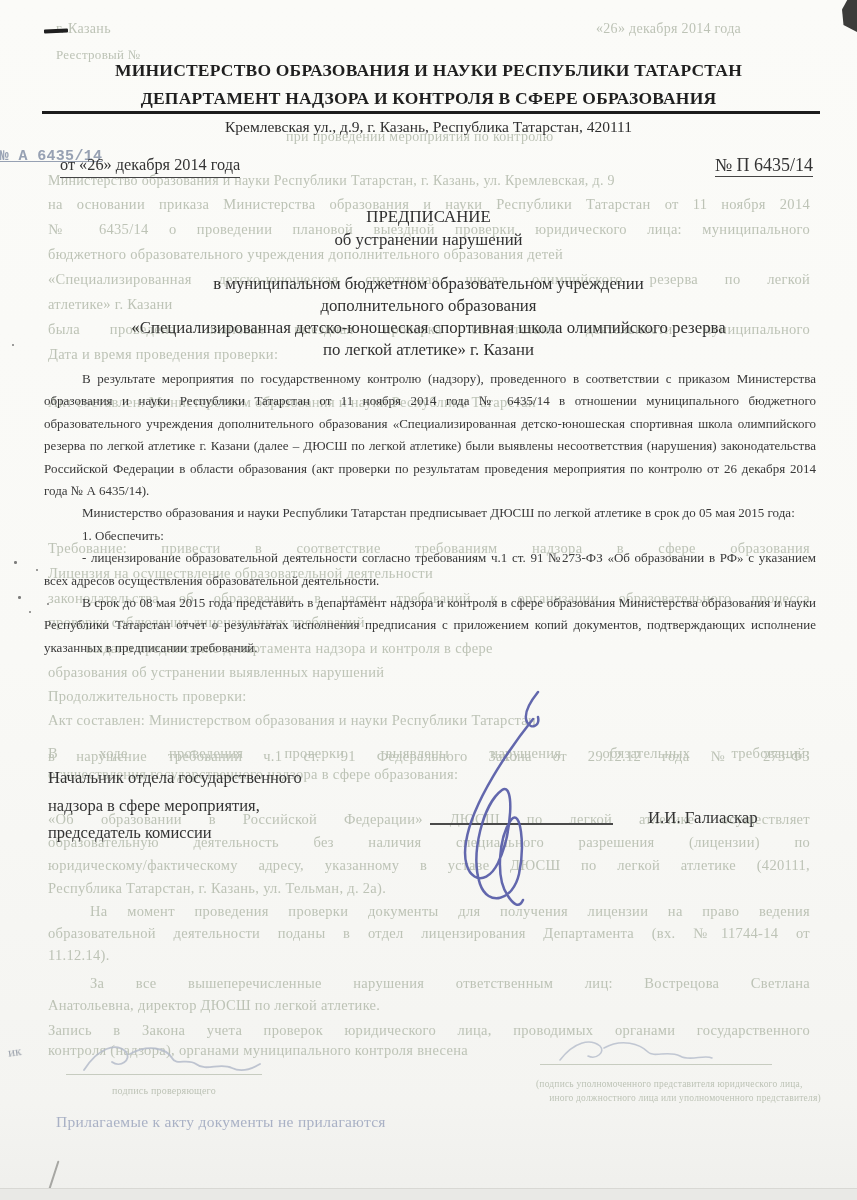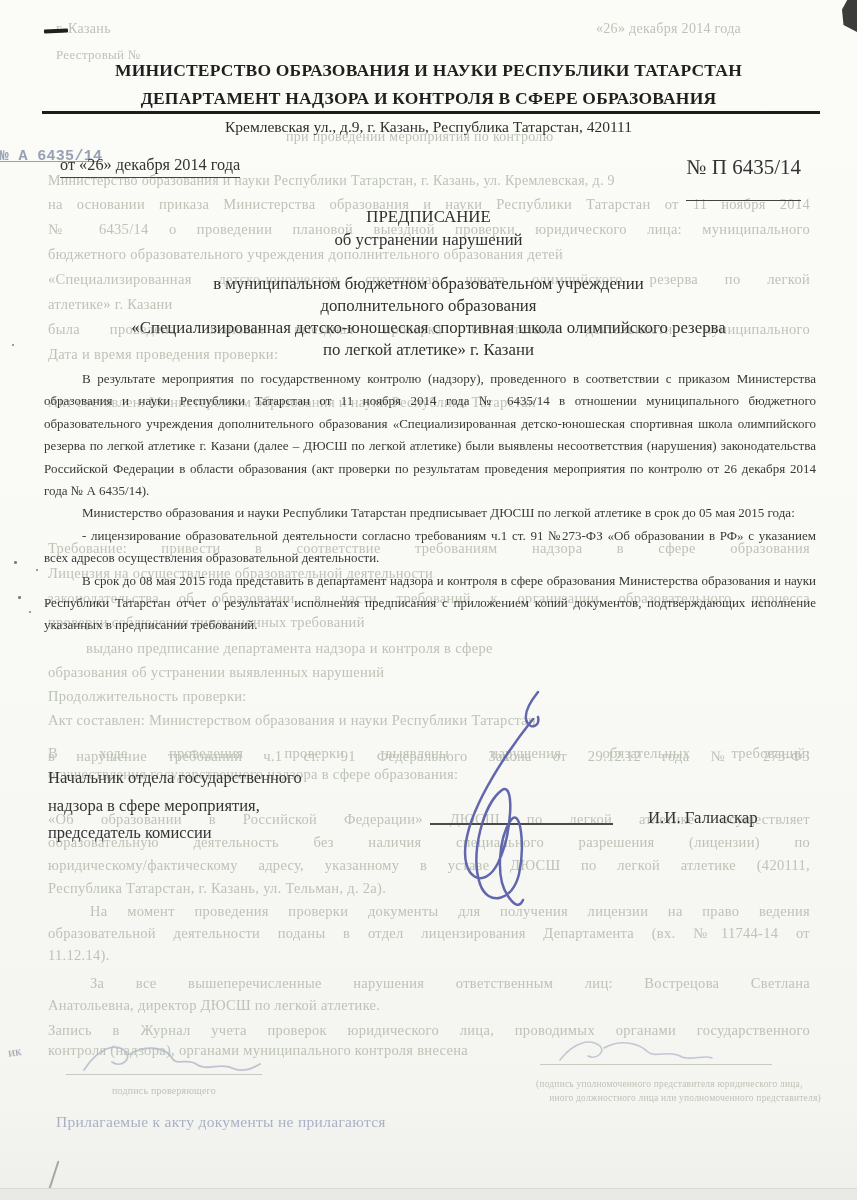--- a/index.html
+++ b/index.html
@@ -16,21 +16,21 @@
   }
   .bleed-line.j{white-space:normal;text-align:justify;text-align-last:justify;height:19px;overflow:hidden;}
   .bleed-line.strong{color:#97a1b3;text-decoration:underline;filter:blur(.45px);font-weight:bold;}
   .bleed-line.blue{color:#a9b1c5;filter:blur(.6px);}
   .bleed-line.tiny{filter:blur(.5px);letter-spacing:.2px;}
   
   .hdr{position:absolute;left:0;width:857px;text-align:center;font-weight:bold;color:#1f1f1f;font-size:17.5px;letter-spacing:.2px;}
   .hdr-rule{position:absolute;left:42px;top:111px;width:778px;height:2.5px;background:#1c1c1c;}
   .hdr-addr{position:absolute;left:0;top:118px;width:857px;text-align:center;font-size:15.5px;color:#2e2e2e;}
   .meta-date{position:absolute;left:60px;top:155px;font-size:16.3px;color:#333;border-bottom:1px solid #444;padding-bottom:2px;}
-  .meta-num{position:absolute;right:56px;top:155px;font-size:21px;color:#333;border-bottom:1px solid #444;padding-bottom:20px;}
+  .meta-num{position:absolute;right:44px;top:155px;font-size:18px;color:#333;border-bottom:1px solid #444;padding-bottom:0;}
   .ttl{position:absolute;left:0;width:857px;text-align:center;font-size:16.8px;color:#303030;line-height:22px;margin-top:16px;}
   .body-text{position:absolute;left:44px;top:368px;width:772px;font-size:13px;line-height:22.4px;text-align:justify;color:#383838;}
   .body-text p{margin:0;text-indent:38px;}
   .sig-role{position:absolute;left:48px;top:764px;font-size:16.5px;line-height:27.5px;color:#333;}
   .sig-name{position:absolute;left:648px;top:808px;width:170px;font-size:16.8px;color:#333;}
   .sig-rule{position:absolute;left:430px;top:823px;width:183px;height:1.5px;background:#4a4a4a;}
   .pen{position:absolute;}
   
   .faint-rule{position:absolute;height:1px;background:#c7ccc0;filter:blur(.4px);}
   
@@ -74,21 +74,21 @@
       <span class="bleed-line j" style="top: 748px; left: 48px; width: 762px;">в нарушение требований ч.1 ст. 91 Федерального Закона от 29.12.12 года № 273-ФЗ</span>
       <span class="bleed-line j" style="top: 811px; left: 48px; width: 762px;">«Об образовании в Российской Федерации» ДЮСШ по легкой атлетике осуществляет</span>
       <span class="bleed-line j" style="top: 834px; left: 48px; width: 762px;">образовательную деятельность без наличия специального разрешения (лицензии) по</span>
       <span class="bleed-line j" style="top: 857px; left: 48px; width: 762px;">юридическому/фактическому адресу, указанному в уставе ДЮСШ по легкой атлетике (420111,</span>
       <span class="bleed-line" style="top: 880px; left: 48px;">Республика Татарстан, г. Казань, ул. Тельман, д. 2а).</span>
       <span class="bleed-line j" style="top: 903px; left: 90px; width: 720px;">На момент проведения проверки документы для получения лицензии на право ведения</span>
       <span class="bleed-line j" style="top: 925px; left: 48px; width: 762px;">образовательной деятельности поданы в отдел лицензирования Департамента (вх. №11744-14 от</span>
       <span class="bleed-line" style="top: 947px; left: 48px;">11.12.14).</span>
       <span class="bleed-line j" style="top: 975px; left: 90px; width: 720px;">За все вышеперечисленные нарушения ответственным лиц: Вострецова Светлана</span>
       <span class="bleed-line" style="top: 997px; left: 48px;">Анатольевна, директор ДЮСШ по легкой атлетике.</span>
-      <span class="bleed-line j" style="top: 1022px; left: 48px; width: 762px;">Запись в Журнал учета проверок юридического лица, проводимых органами государственного</span>
+      <span class="bleed-line j" style="top: 1022px; left: 48px; width: 762px;">Запись в Закона учета проверок юридического лица, проводимых органами государственного</span>
       <span class="bleed-line" style="top: 1042px; left: 48px;">контроля (надзора), органами муниципального контроля внесена</span>
       <span class="bleed-line tiny" style="top: 1082px; left: 112px; font-size: 10px;">подпись проверяющего</span>
       <span class="bleed-line tiny" style="top: 1076px; left: 536px; width: 330px; text-align: left; font-size: 9.5px;">(подпись уполномоченного представителя юридического лица,</span>
       <span class="bleed-line tiny" style="top: 1090px; left: 520px; width: 330px; text-align: center; font-size: 9.5px;">иного должностного лица или уполномоченного представителя)</span>
       <span class="bleed-line blue" style="top: 1113px; left: 56px; font-size: 15.5px;">Прилагаемые к акту документы не прилагаются</span>
     </div>
 
   <svg class="pen" style="left:78px;top:1040px" width="190" height="40" viewBox="0 0 190 40">
     <path d="M6,30 C20,8 38,2 48,12 C54,20 42,28 34,22 M52,14 C70,4 88,8 94,18 C98,26 110,18 118,24 C128,32 142,22 154,28 C162,32 172,30 182,24" fill="none" stroke="#b4bbca" stroke-width="1.8" stroke-linecap="round" opacity=".85"></path>
   </svg>
@@ -110,20 +110,21 @@
   <div class="ttl" style="top:213px">об устранении нарушений</div>
 
   <div class="ttl" style="top:257px">в муниципальном бюджетном образовательном учреждении</div>
   <div class="ttl" style="top:279px">дополнительного образования</div>
   <div class="ttl" style="top:301px">«Специализированная детско-юношеская спортивная школа олимпийского резерва</div>
   <div class="ttl" style="top:323px">по легкой атлетике» г. Казани</div>
 
   <div class="body-text">
     <p>В результате мероприятия по государственному контролю (надзору), проведенного в соответствии с приказом Министерства образования и науки Республики Татарстан от 11 ноября 2014 года № 6435/14 в отношении муниципального бюджетного образовательного учреждения дополнительного образования «Специализированная детско-юношеская спортивная школа олимпийского резерва  по легкой атлетике г. Казани (далее – ДЮСШ по легкой атлетике) были выявлены несоответствия (нарушения) законодательства Российской Федерации в области образования (акт проверки по результатам проведения мероприятия по контролю от 26 декабря 2014 года № А 6435/14).</p>
     <p>Министерство образования и науки Республики Татарстан предписывает ДЮСШ по легкой атлетике в срок до 05 мая 2015 года:</p>
+    <p>1.  Обеспечить:</p>
     <p>- лицензирование образовательной деятельности согласно требованиям ч.1 ст. 91 №273-ФЗ «Об образовании в РФ» с указанием всех адресов осуществления образовательной деятельности.</p>
     <p>В срок до 08 мая 2015 года представить в департамент надзора и контроля в сфере образования Министерства образования и науки Республики Татарстан отчет о результатах исполнения предписания с приложением копий документов, подтверждающих исполнение указанных в предписании требований.</p>
   </div>
 
   <div class="sig-role">
     <div>Начальник отдела государственного</div>
     <div>надзора в сфере мероприятия,</div>
     <div>председатель комиссии</div>
   </div>
 

